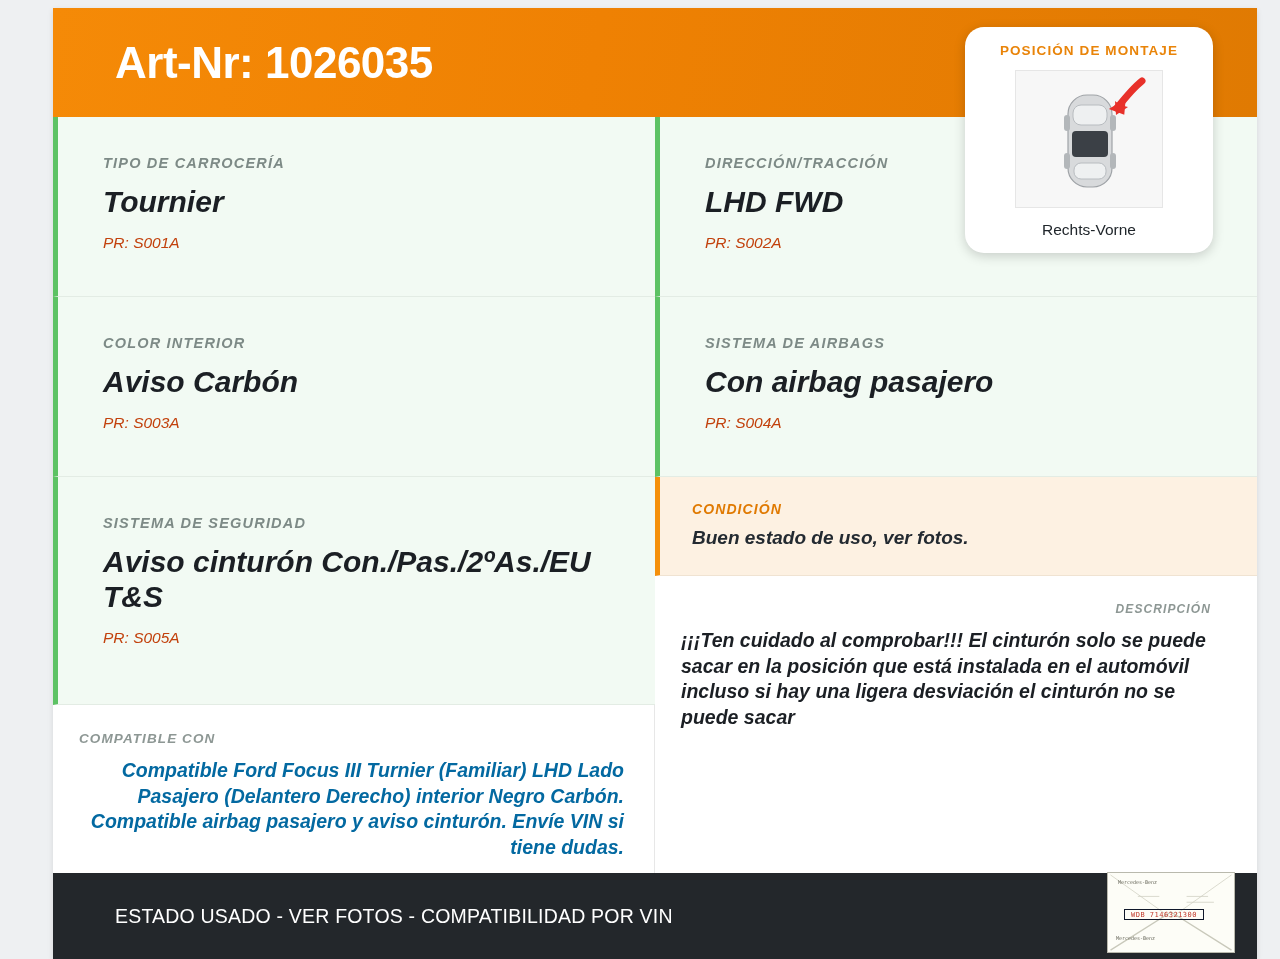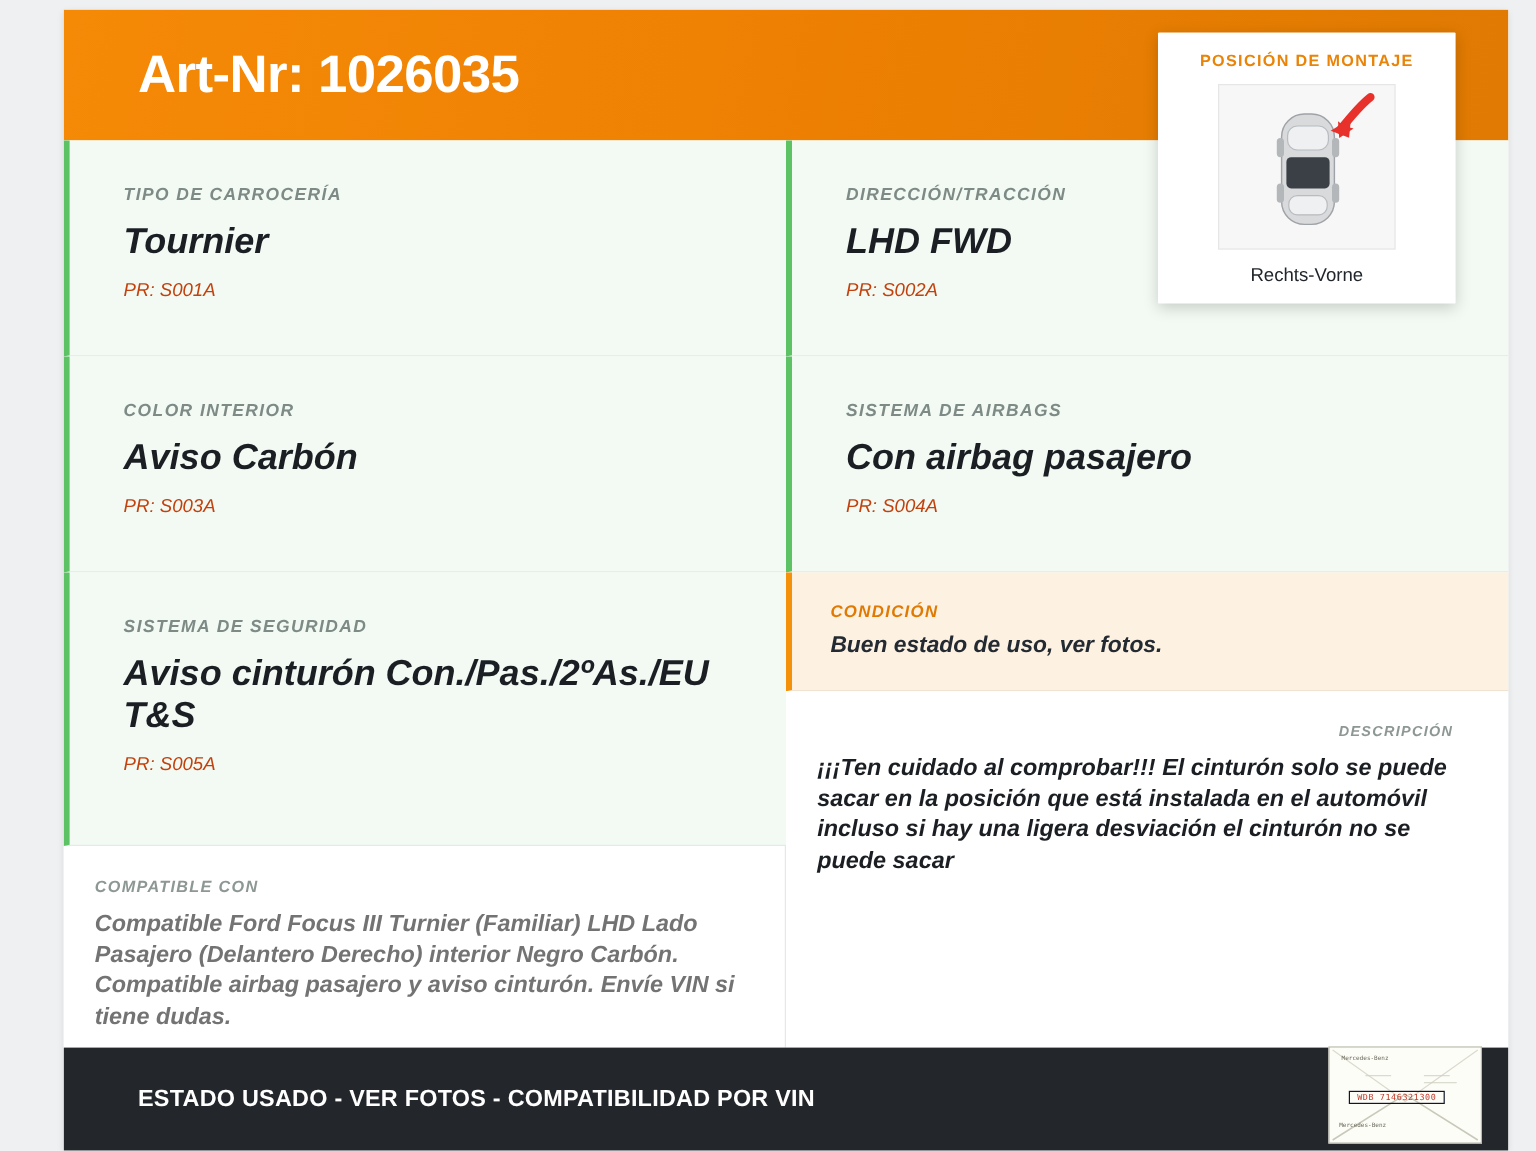--- a/index.html
+++ b/index.html
@@ -127,47 +127,48 @@
     font-size: 13.5px;
     font-weight: bold;
     letter-spacing: 1.1px;
     color: #8d9794;
     text-transform: uppercase;
     margin-bottom: 12px;
   }
   .compat .text {
     font-size: 19.5px;
     font-weight: bold;
-    color: #737373;
+    color: #0369a1;
     line-height: 1.32;
+    text-align: right;
   }
 
   
   .footer {
     position: absolute;
     left: 0; bottom: 0;
     width: 1204px; height: 86px;
     background: #23272b;
     display: flex; align-items: center;
   }
   .footer-text {
     color: #ffffff;
     font-size: 19.5px;
-    font-weight: bold;
+    font-weight: normal;
     letter-spacing: 0.2px;
     padding-left: 62px;
   }
 
   
   .mount-card {
     position: absolute;
     right: 44px; top: 19px;
     width: 248px;
     background: #ffffff;
-    border-radius: 1px;
+    border-radius: 19px;
     box-shadow: 0 3px 12px rgba(0,0,0,0.18);
     padding: 16px 14px 14px 14px;
     text-align: center;
     z-index: 5;
   }
   .mount-card .title {
     font-size: 13.5px;
     font-weight: bold;
     letter-spacing: 1.1px;
     color: #e98409;

